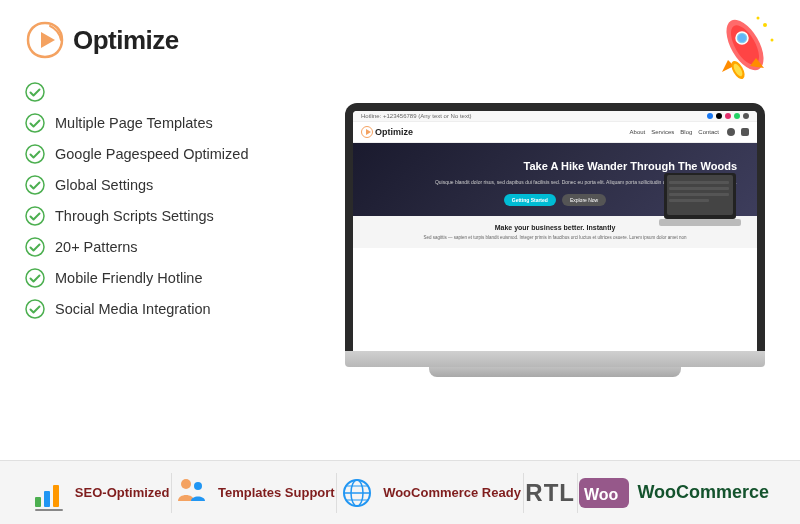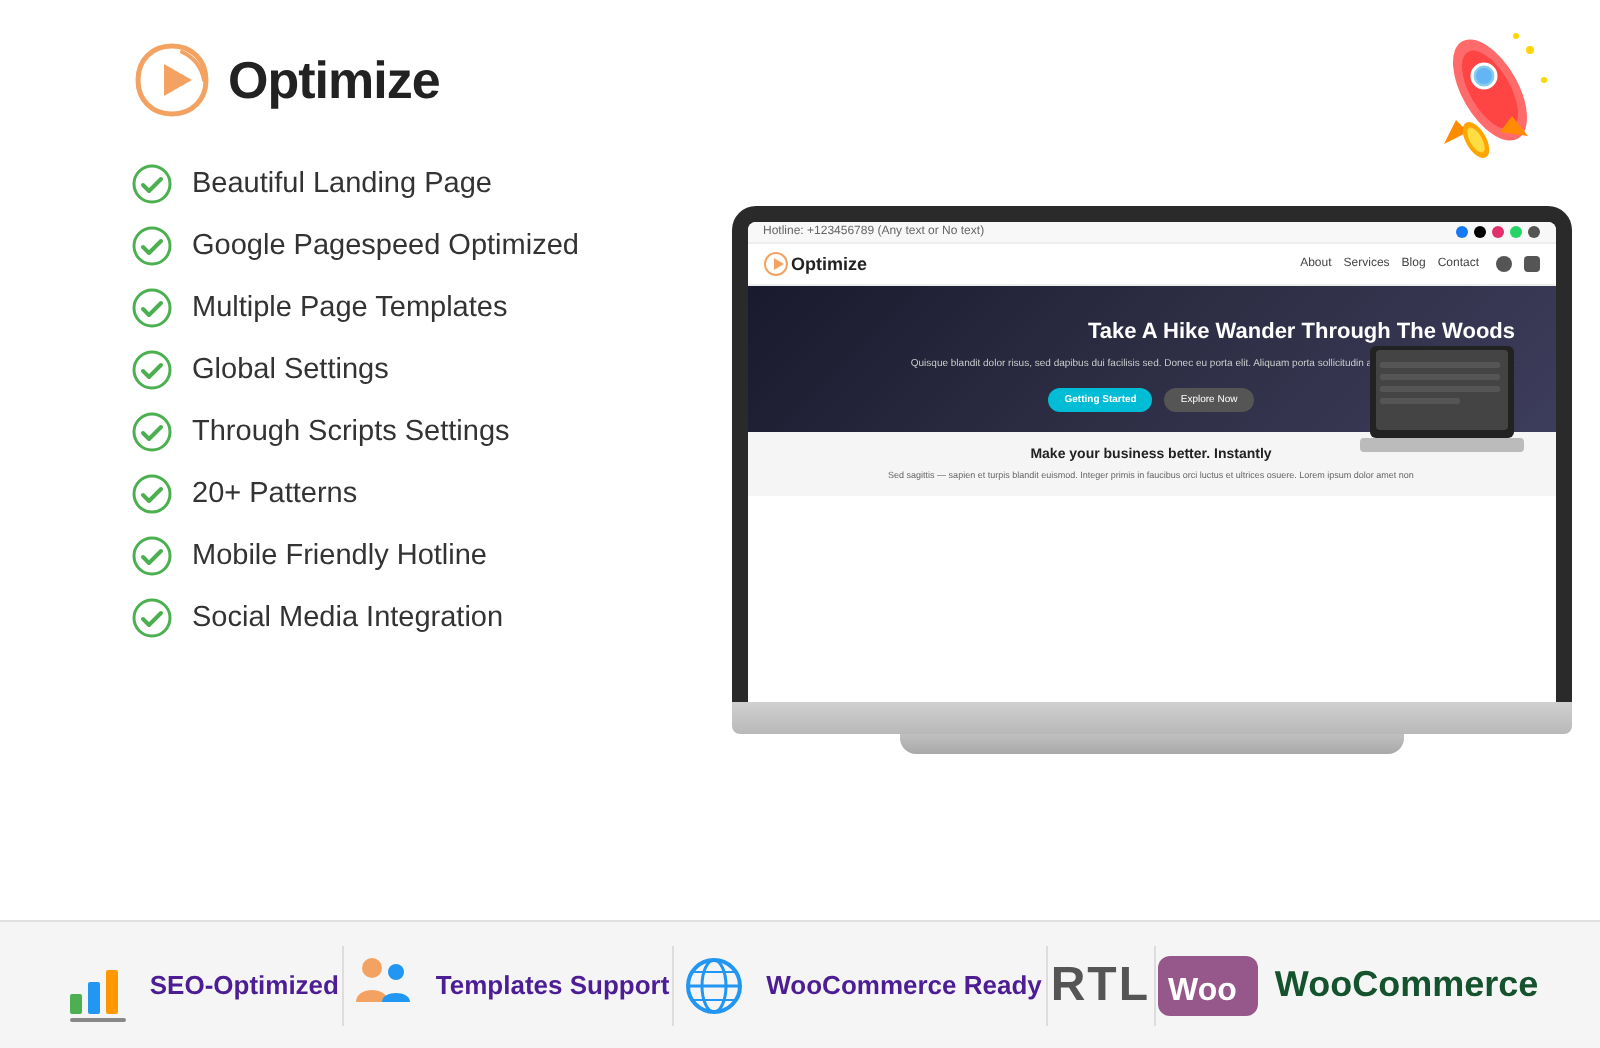--- a/index.html
+++ b/index.html
@@ -11,21 +11,20 @@
       overflow: hidden;
       position: relative;
     }
 
     
     .main-container {
       display: flex;
       width: 800px;
       height: 460px;
       background: #fff;
-      padding-left: 41px;
     }
 
     
     .left-panel {
       width: 310px;
       padding: 20px 25px;
       display: flex;
       flex-direction: column;
       gap: 0;
     }
@@ -255,21 +254,21 @@
       gap: 8px;
     }
     .bottom-icon {
       width: 36px;
       height: 36px;
       flex-shrink: 0;
     }
     .bottom-label {
       font-size: 13px;
       font-weight: 700;
-      color: #4c1d95;
+      color: #7f1d1d;
     }
     .bottom-divider {
       width: 1px;
       height: 40px;
       background: #ddd;
     }
     .rtl-label {
       font-size: 24px;
       font-weight: 700;
       color: #555;
@@ -297,35 +296,34 @@
       </svg>
       <span class="logo-text">Optimize</span>
     </div>
 
     <div class="feature-list">
       <div class="feature-item">
         <svg class="check-icon" viewBox="0 0 20 20">
           <circle cx="10" cy="10" r="9" fill="none" stroke="#4caf50" stroke-width="1.5"></circle>
           <polyline points="5.5,10.5 8.5,13.5 14.5,7.5" stroke="#4caf50" stroke-width="2" fill="none" stroke-linecap="round" stroke-linejoin="round"></polyline>
         </svg>
-        <span class="feature-label">Beautiful Landing Page</span>
+      </div>
+      <div class="feature-item">
+        <svg class="check-icon" viewBox="0 0 20 20">
+          <circle cx="10" cy="10" r="9" fill="none" stroke="#4caf50" stroke-width="1.5"></circle>
+          <polyline points="5.5,10.5 8.5,13.5 14.5,7.5" stroke="#4caf50" stroke-width="2" fill="none" stroke-linecap="round" stroke-linejoin="round"></polyline>
+        </svg>
+        <span class="feature-label">Multiple Page Templates</span>
       </div>
       <div class="feature-item">
         <svg class="check-icon" viewBox="0 0 20 20">
           <circle cx="10" cy="10" r="9" fill="none" stroke="#4caf50" stroke-width="1.5"></circle>
           <polyline points="5.5,10.5 8.5,13.5 14.5,7.5" stroke="#4caf50" stroke-width="2" fill="none" stroke-linecap="round" stroke-linejoin="round"></polyline>
         </svg>
         <span class="feature-label">Google Pagespeed Optimized</span>
-      </div>
-      <div class="feature-item">
-        <svg class="check-icon" viewBox="0 0 20 20">
-          <circle cx="10" cy="10" r="9" fill="none" stroke="#4caf50" stroke-width="1.5"></circle>
-          <polyline points="5.5,10.5 8.5,13.5 14.5,7.5" stroke="#4caf50" stroke-width="2" fill="none" stroke-linecap="round" stroke-linejoin="round"></polyline>
-        </svg>
-        <span class="feature-label">Multiple Page Templates</span>
       </div>
       <div class="feature-item">
         <svg class="check-icon" viewBox="0 0 20 20">
           <circle cx="10" cy="10" r="9" fill="none" stroke="#4caf50" stroke-width="1.5"></circle>
           <polyline points="5.5,10.5 8.5,13.5 14.5,7.5" stroke="#4caf50" stroke-width="2" fill="none" stroke-linecap="round" stroke-linejoin="round"></polyline>
         </svg>
         <span class="feature-label">Global Settings</span>
       </div>
       <div class="feature-item">
         <svg class="check-icon" viewBox="0 0 20 20">

